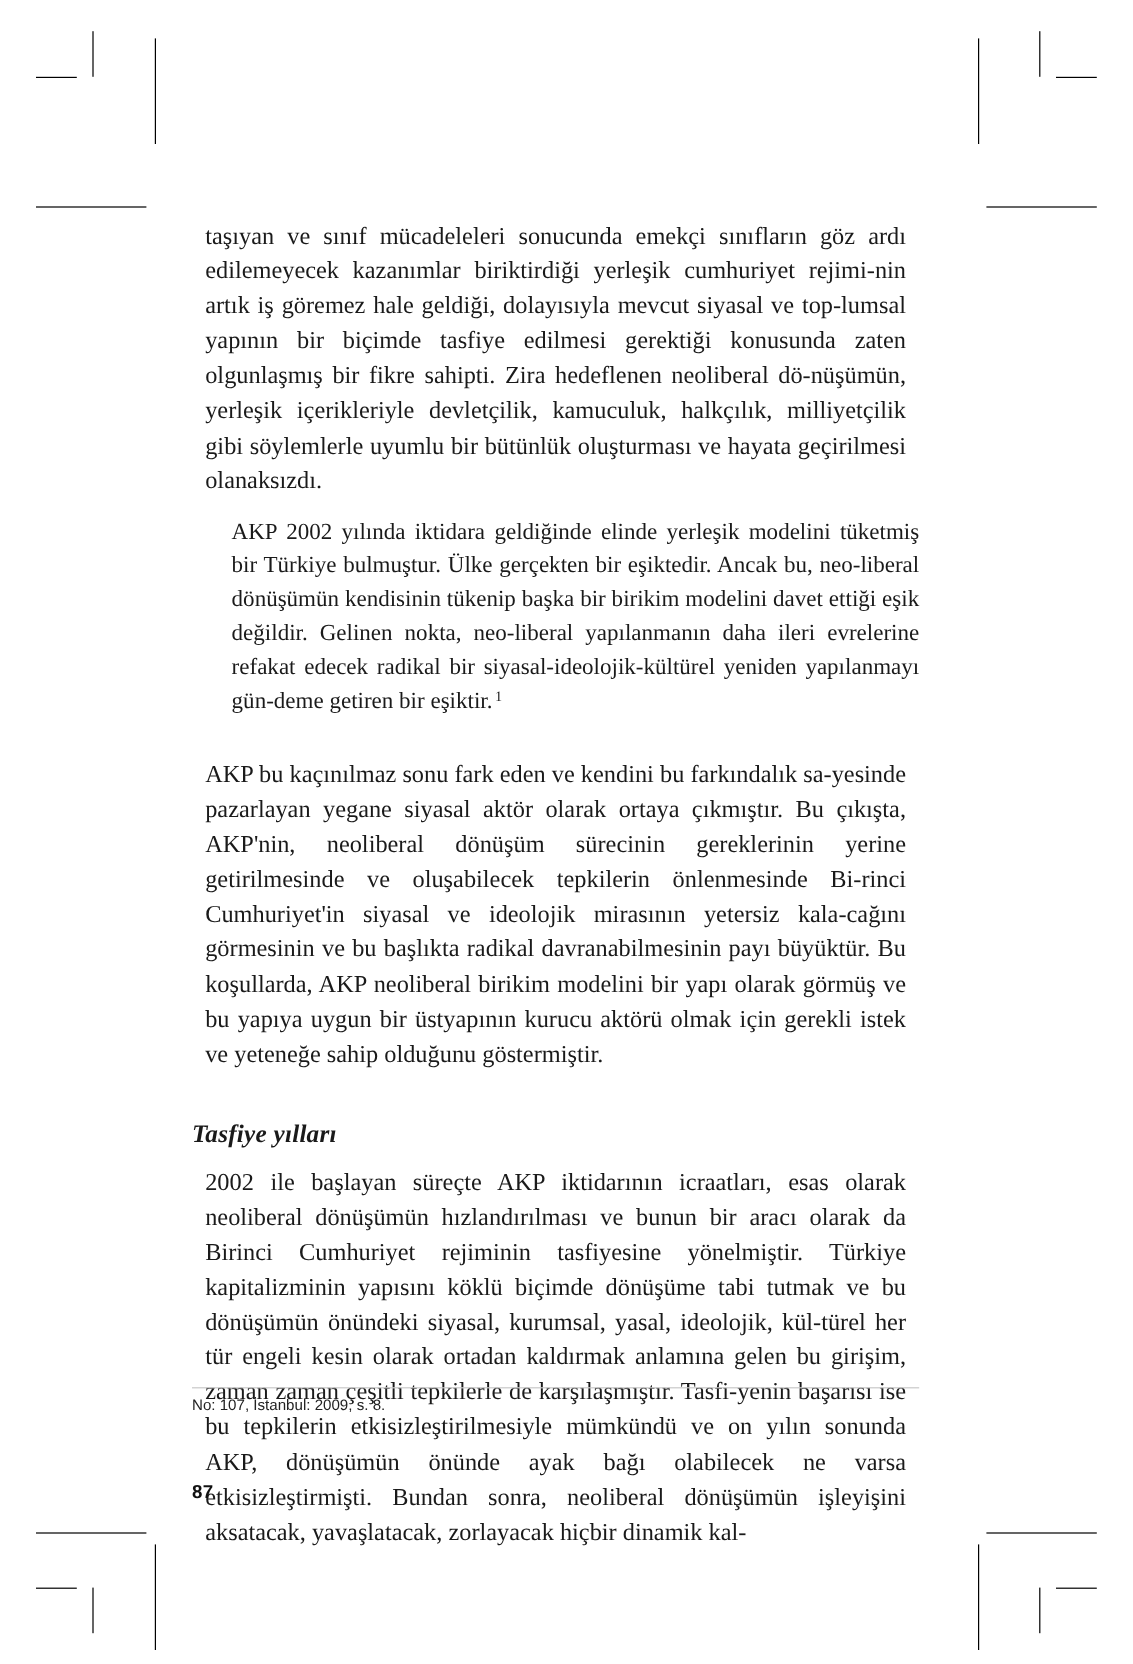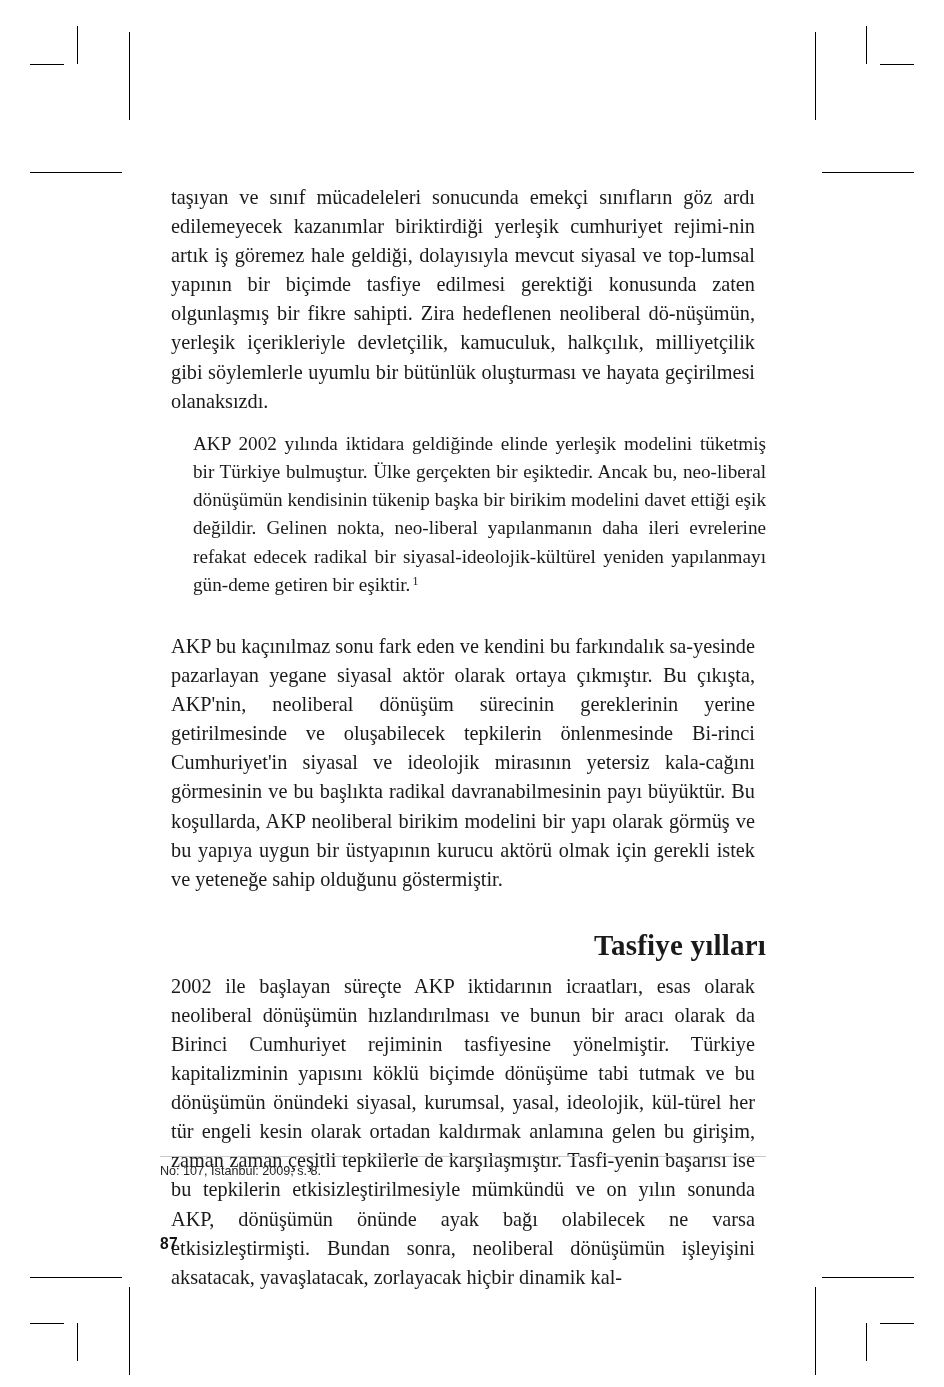--- a/index.html
+++ b/index.html
@@ -77,26 +77,27 @@
     font-size: 0.62em;
     vertical-align: 0.52em;
     line-height: 0;
     margin-left: 2px;
   }
 
   .gap-after-quote { height: 22px; }
   .gap-before-heading { height: 26px; }
 
   .heading {
-    font-size: 29px;
+    font-size: 21px;
     line-height: 28px;
     font-weight: bold;
     margin: 0 0 13px 0;
-    text-align: right;
+    text-align: left;
     letter-spacing: 0.2px;
+    font-style: italic;
   }
 
   
   .footnote-area {
     position: absolute;
     left: 160px;
     top: 1156px;
     width: 606px;
   }
   .footnote-rule {

